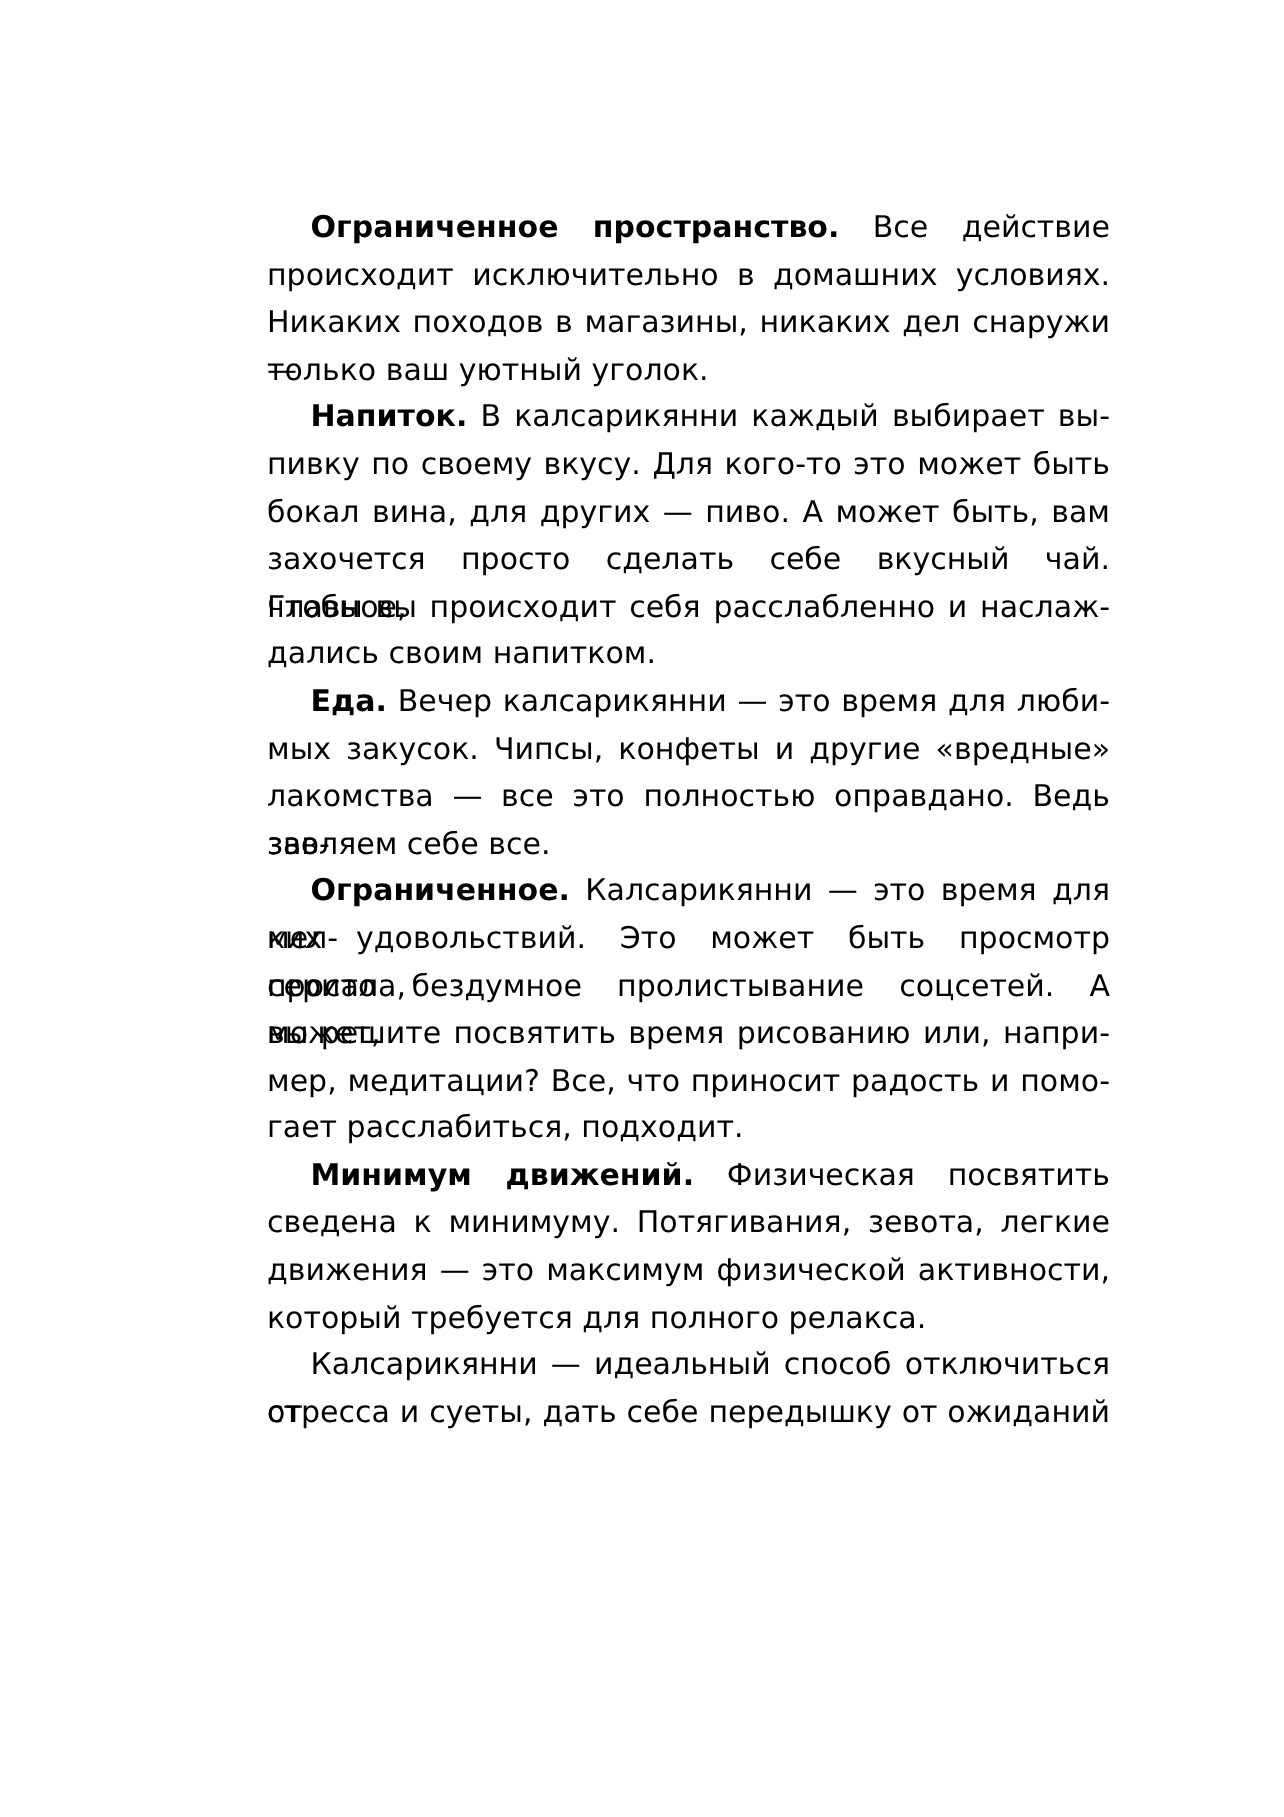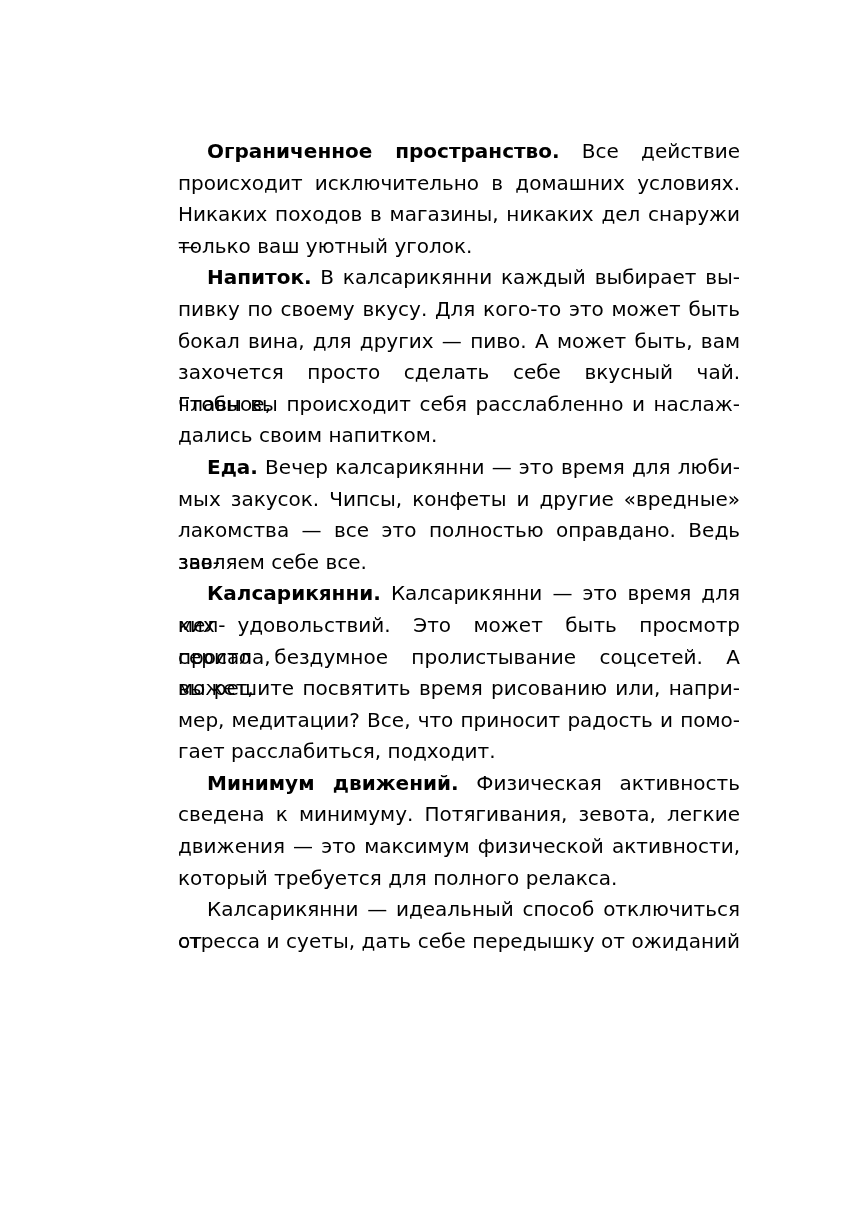--- a/index.html
+++ b/index.html
@@ -70,29 +70,29 @@
         <div class="line"><span>чтобы вы происходит себя расслабленно и наслаж-</span></div>
         <div class="line no-justify"><span>дались своим напитком.</span></div>
       </div>
       <div class="paragraph">
         <div class="line indent"><span class="lead">Еда.</span><span> Вечер калсарикянни — это время для люби-</span></div>
         <div class="line"><span>мых закусок. Чипсы, конфеты и другие «вредные»</span></div>
         <div class="line"><span>лакомства — все это полностью оправдано. Ведь зав-</span></div>
         <div class="line no-justify"><span>зволяем себе все.</span></div>
       </div>
       <div class="paragraph">
-        <div class="line indent"><span class="lead">Калсарикянни.</span><span> Калсарикянни — это время для мел-</span></div>
+        <div class="line indent"><span class="lead">Ограниченное.</span><span> Калсарикянни — это время для мел-</span></div>
         <div class="line"><span>ких удовольствий. Это может быть просмотр сериала,</span></div>
         <div class="line"><span>просто бездумное пролистывание соцсетей. А может,</span></div>
         <div class="line"><span>вы решите посвятить время рисованию или, напри-</span></div>
         <div class="line"><span>мер, медитации? Все, что приносит радость и помо-</span></div>
         <div class="line no-justify"><span>гает расслабиться, подходит.</span></div>
       </div>
       <div class="paragraph">
-        <div class="line indent"><span class="lead">Минимум движений.</span><span> Физическая активность</span></div>
+        <div class="line indent"><span class="lead">Минимум движений.</span><span> Физическая посвятить</span></div>
         <div class="line"><span>сведена к минимуму. Потягивания, зевота, легкие</span></div>
         <div class="line"><span>движения — это максимум физической активности,</span></div>
         <div class="line no-justify"><span>который требуется для полного релакса.</span></div>
       </div>
       <div class="paragraph">
         <div class="line indent"><span>Калсарикянни — идеальный способ отключиться от</span></div>
         <div class="line"><span>стресса и суеты, дать себе передышку от ожиданий</span></div>
       </div>
     </div>
 </div>

